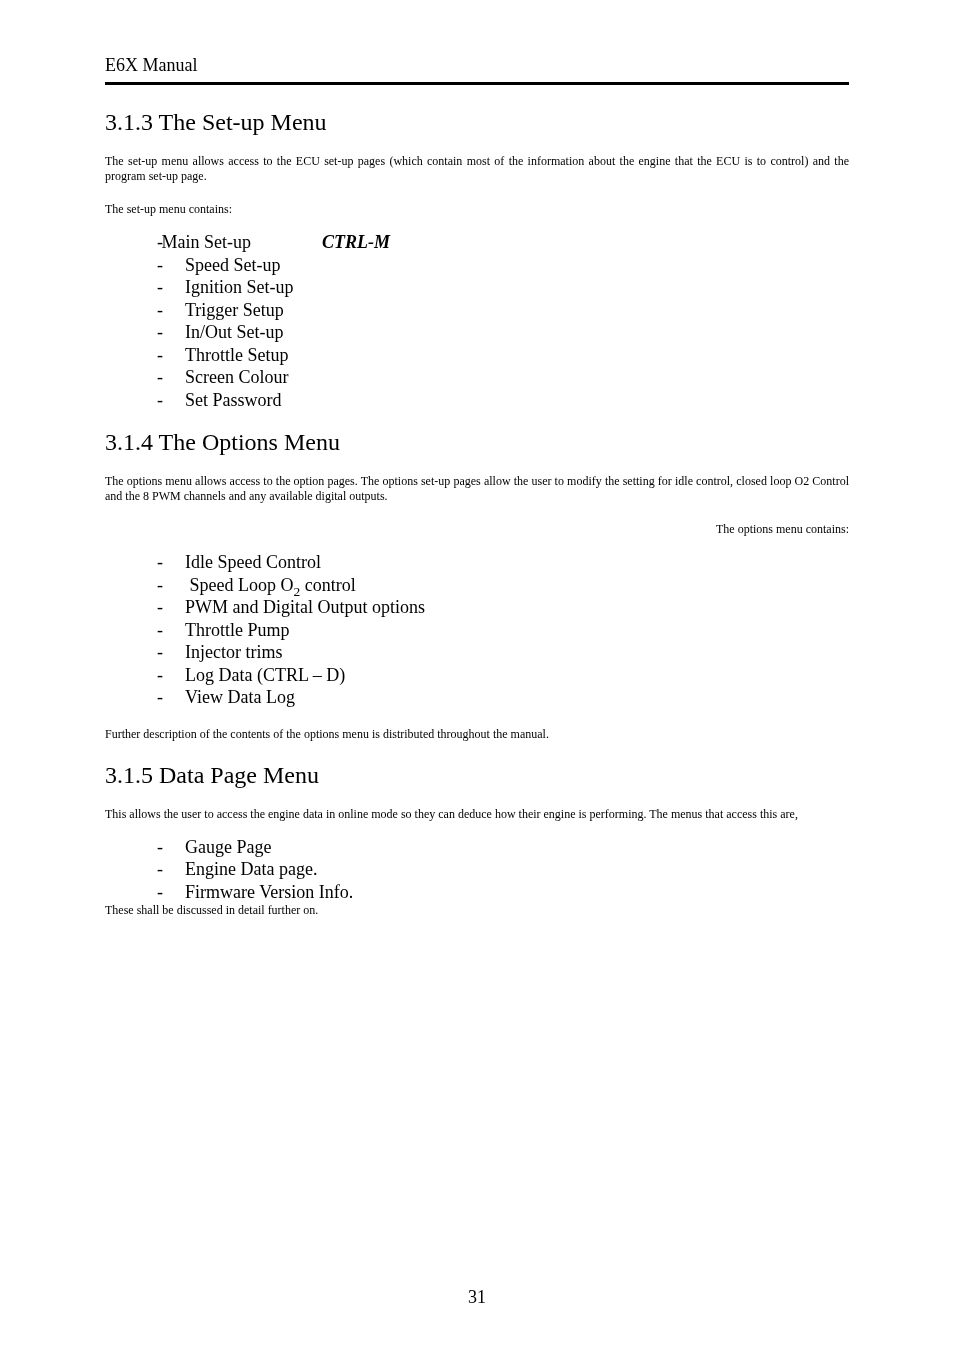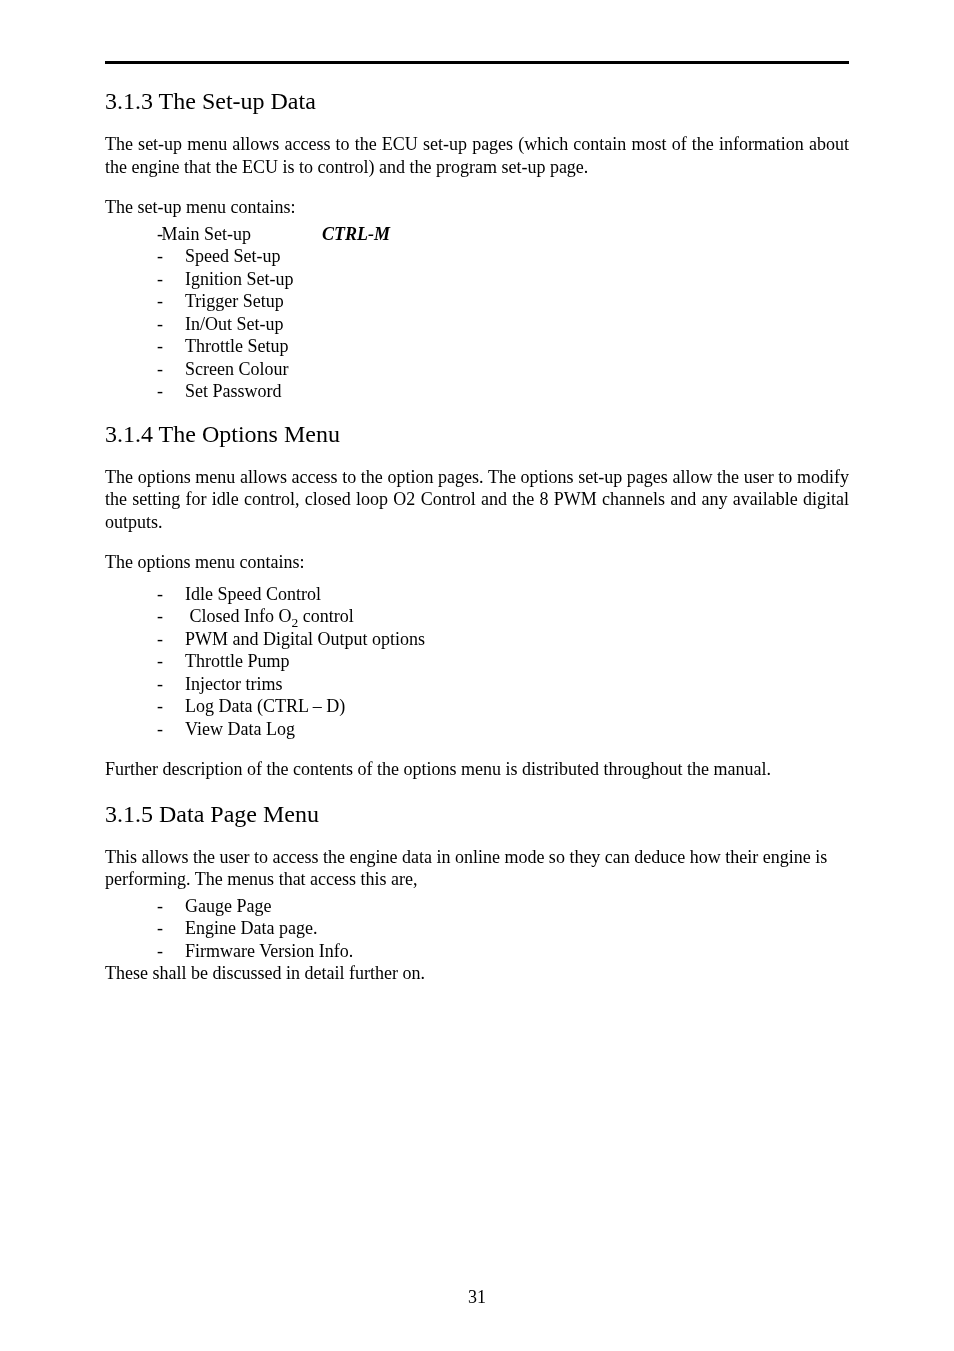--- a/index.html
+++ b/index.html
@@ -23,31 +23,31 @@
     border: none;
     border-top: 3px solid #000;
     margin: 6px 0 24px 0;
   }
   .section-heading {
     font-size: 24px;
     font-weight: normal;
     margin: 10px 0 18px 0;
   }
   p {
-    font-size: 18px;
+    font-size: 12px;
     line-height: 1.25;
     margin: 0 0 18px 0;
   }
   .justify {
     text-align: justify;
   }
   .menu-list {
     list-style: none;
     padding: 0;
-    margin: 4px 0 18px 0;
+    margin: 14px 0 18px 0;
   }
   .menu-list li {
     font-size: 18px;
     line-height: 1.25;
     padding-left: 80px;
     text-indent: -28px;
   }
   .menu-list li::before {
     content: "- ";
     display: inline-block;
@@ -74,23 +74,24 @@
     width: 100%;
     text-align: center;
     font-size: 18px;
   }
 </style>
 </head>
 <body>
 
 <div class="page">
 
+  <div class="header-text">E6X Manual</div>
   <hr class="header-divider">
 
-  <h2 class="section-heading">3.1.3 The Set-up Data</h2>
+  <h2 class="section-heading">3.1.3 The Set-up Menu</h2>
 
   <p class="justify">The set-up menu allows access to the ECU set-up pages (which contain most of the information about the engine that the ECU is to control) and the program set-up page.</p>
 
   <p style="margin-bottom:1px;">The set-up menu contains:</p>
   <ul class="menu-list">
     <li>
       <span class="inline-label">Main Set-up</span>
       <span class="shortcut">CTRL-M</span>
     </li>
     <li><span>Speed Set-up</span></li>
@@ -99,25 +100,25 @@
     <li><span>In/Out Set-up</span></li>
     <li><span>Throttle Setup</span></li>
     <li><span>Screen Colour</span></li>
     <li><span>Set Password</span></li>
   </ul>
 
   <h2 class="section-heading">3.1.4 The Options Menu</h2>
 
   <p class="justify">The options menu allows access to the option pages.  The options set-up pages allow the user to modify the setting for idle control, closed loop O2 Control and the 8 PWM channels and any available digital outputs.</p>
 
-  <p style="margin-bottom:9px;">The options menu contains:</p>
+  <p style="margin-bottom:9px;text-align:right;">The options menu contains:</p>
   <ul class="menu-list">
     <li><span>Idle Speed Control</span></li>
     <li>
-      <span>Closed Info O</span><span class="subscript">2</span><span> control</span>
+      <span>Speed Loop O</span><span class="subscript">2</span><span> control</span>
     </li>
     <li><span>PWM and Digital Output options</span></li>
     <li><span>Throttle Pump</span></li>
     <li><span>Injector trims</span></li>
     <li><span>Log Data (CTRL – D)</span></li>
     <li><span>View Data Log</span></li>
   </ul>
 
   <p>Further description of the contents of the options menu is distributed throughout the manual.</p>
 

